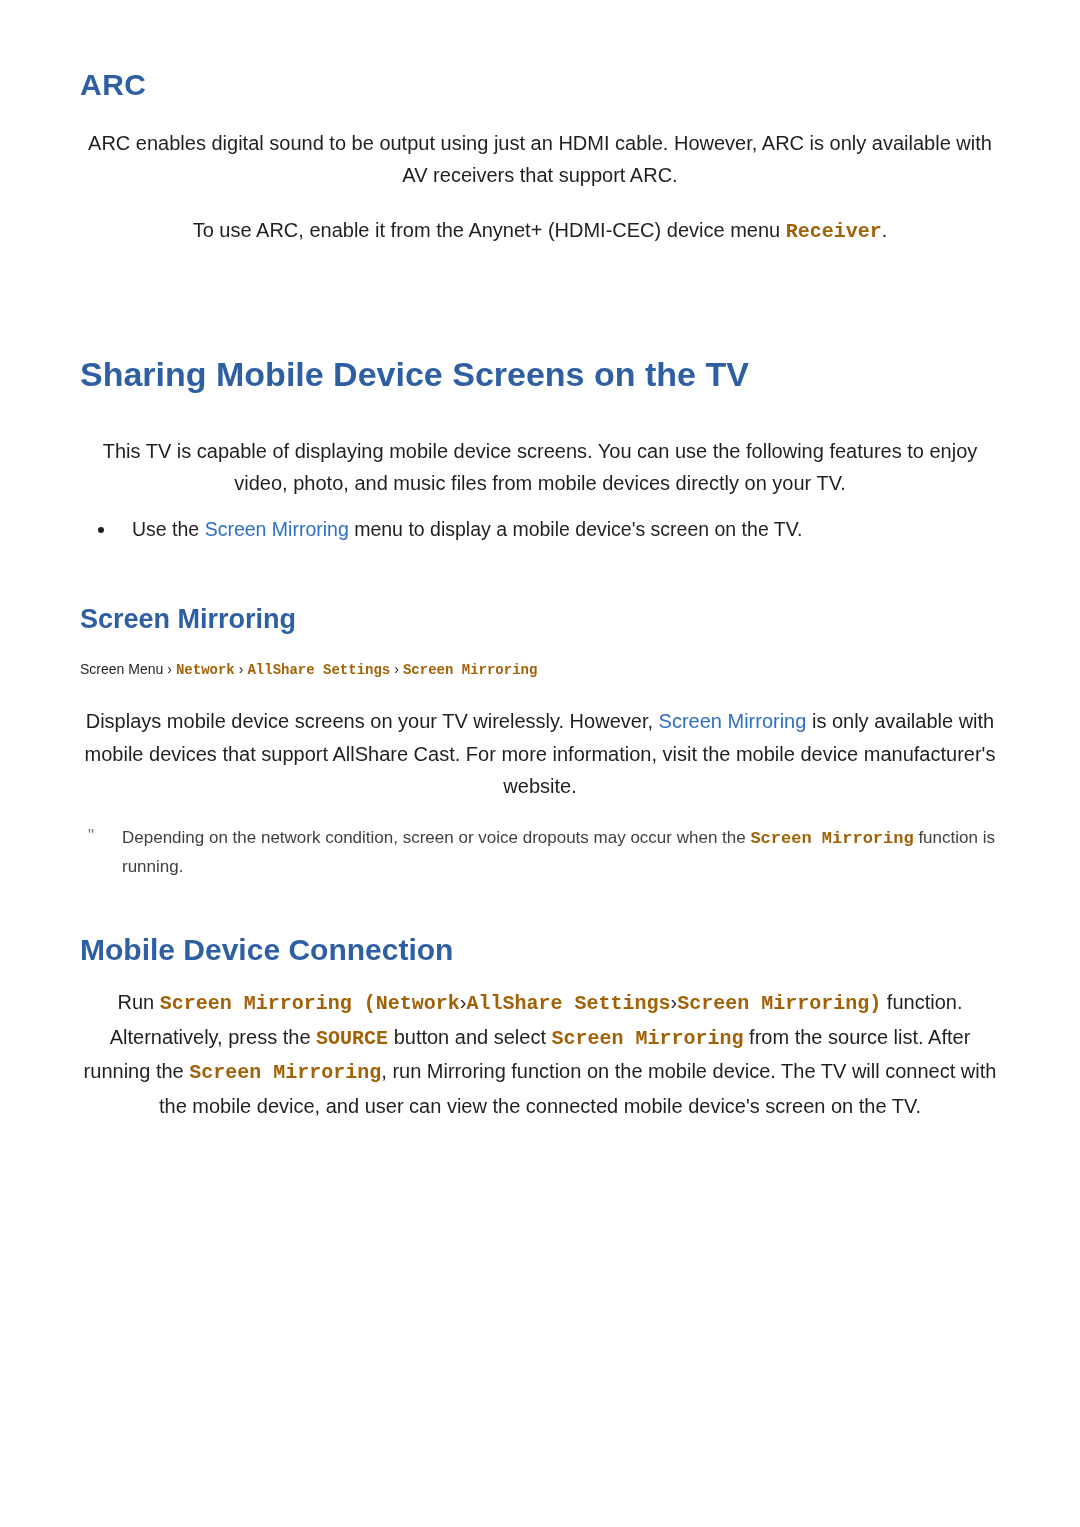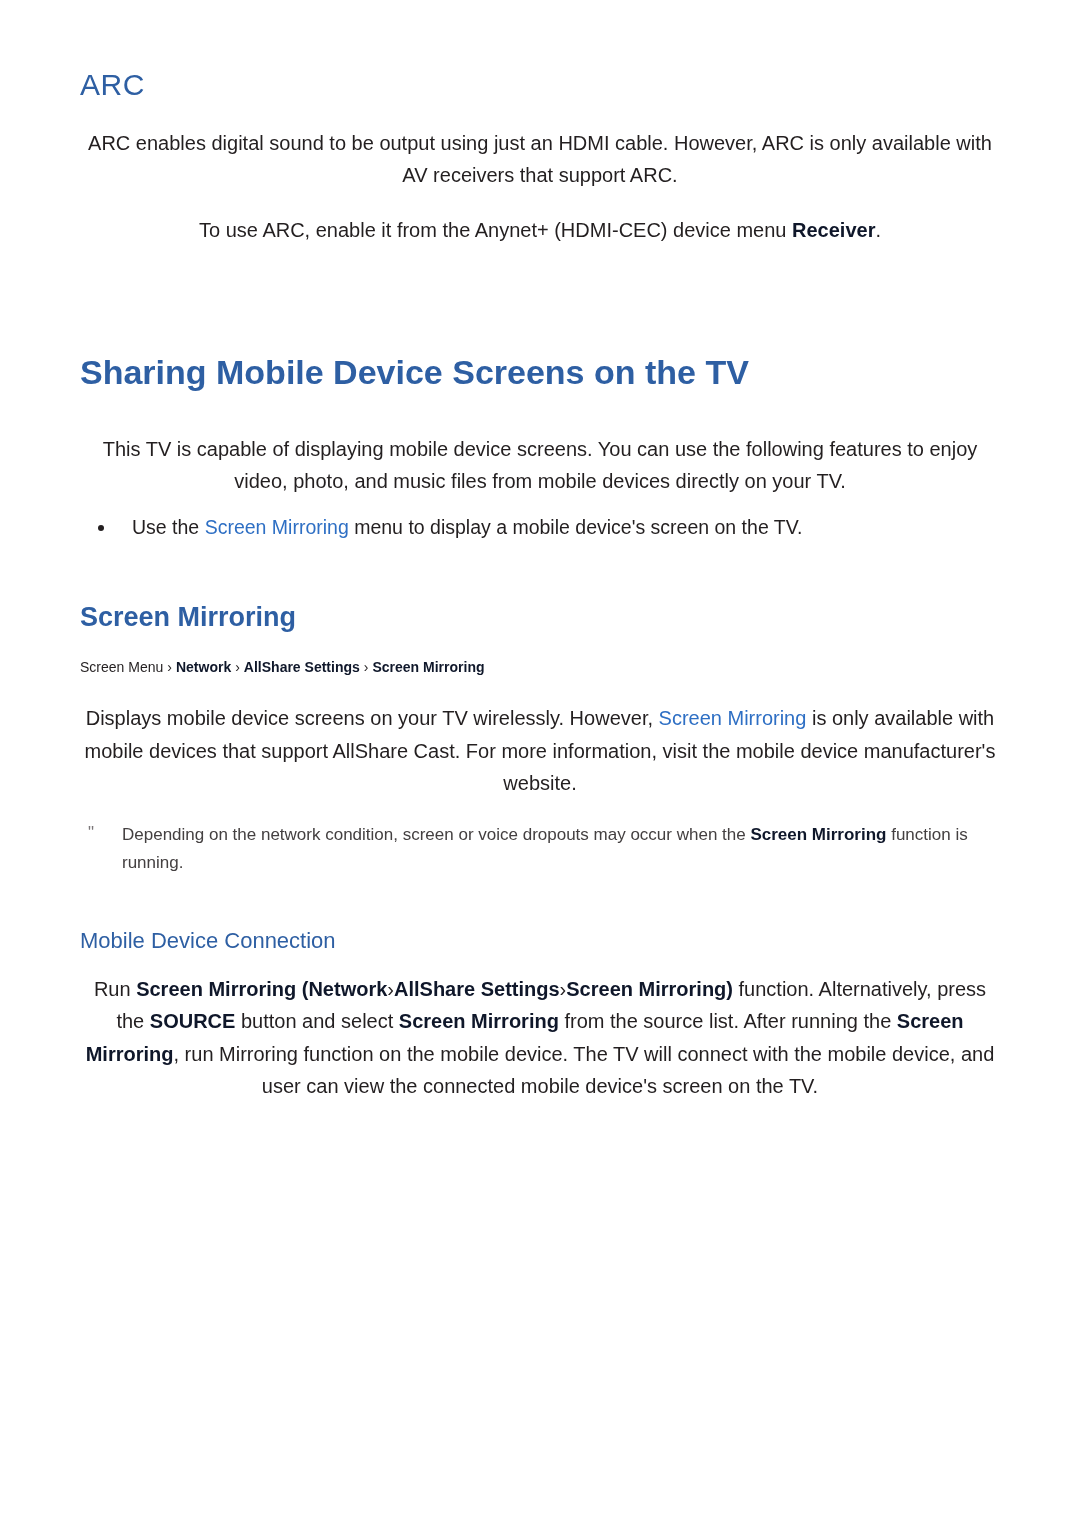--- a/index.html
+++ b/index.html
@@ -17,65 +17,66 @@
   .page {
     position: relative;
     width: 1080px;
     height: 1527px;
     box-sizing: border-box;
     padding: 60px 80px 0 80px;
   }
   
   .h2-arc {
     font-size: 30px;
-    font-weight: normal;
+    font-weight: bold;
     color: #2e5fa3;
     letter-spacing: 0.5px;
     margin: 8px 0 26px 0;
     line-height: 1.1;
   }
   .h1-main {
     font-size: 34px;
     font-weight: bold;
     color: #2e5fa3;
     margin: 106px 0 40px 0;
     line-height: 1.2;
   }
   .h3-sub {
     font-size: 27px;
     font-weight: bold;
     color: #2e5fa3;
     margin: 58px 0 22px 0;
     line-height: 1.2;
   }
   .h4-sub {
-    font-size: 22px;
-    font-weight: normal;
+    font-size: 30px;
+    font-weight: bold;
     color: #2e5fa3;
     margin: 52px 0 18px 0;
     line-height: 1.2;
   }
   
   .para {
     font-size: 20px;
     line-height: 1.62;
     color: #231f20;
     margin: 0 0 22px 0;
     max-width: 920px;
     text-align: center;
   }
   .para.tight {
     margin-bottom: 14px;
   }
   .blue {
     color: #2e6fc4;
   }
   .blue-b {
-    color: #0f172a;
+    color: #a16207;
     font-weight: bold;
+    font-family: Liberation Mono, monospace;
   }
   .menupath {
     font-size: 14px;
     line-height: 1.6;
     margin: 0 0 24px 0;
   }
   .menupath .arrow {
     color: #231f20;
     padding: 0 4px;
   }

